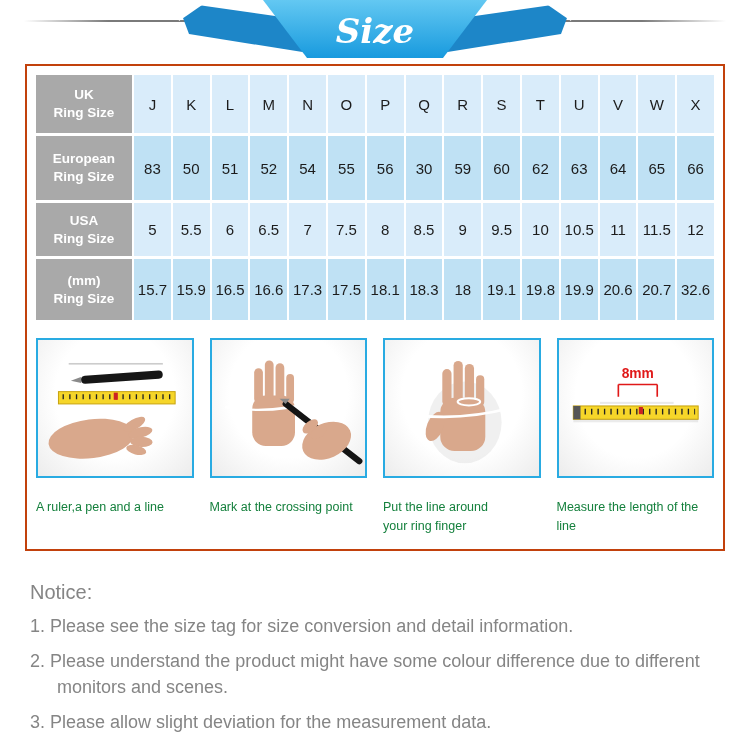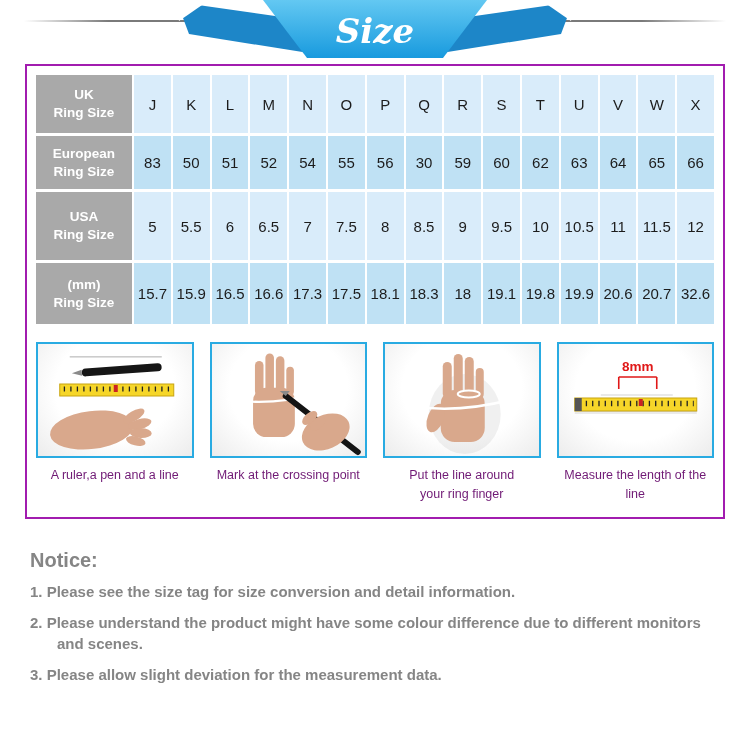--- a/index.html
+++ b/index.html
@@ -6,51 +6,51 @@
   html,body { width:750px; height:750px; background:#fff; overflow:hidden;
     font-family:"Liberation Sans", sans-serif; }
 
   
   .banner-area { position:relative; height:62px; }
   .hr-line { position:absolute; top:20px; left:24px; right:24px; height:2px;
     background:linear-gradient(to right, rgba(130,130,130,0), #7a7a7a 12%, #7a7a7a 88%, rgba(130,130,130,0)); }
   .ribbon-svg { position:absolute; left:50%; transform:translateX(-50%); top:0; }
 
   
-  .size-panel { width:700px; margin:2px auto 0; border:2px solid #a21caf;
+  .size-panel { width:700px; margin:2px auto 0; border:2px solid #c2410c;
     background:#fff; padding:9px 9px 12px; }
 
   
   .t-row { display:grid; grid-template-columns:96px repeat(15,1fr);
     column-gap:2px; margin-bottom:3px; }
   .t-row:nth-child(1){ height:58px; }
-  .t-row:nth-child(2){ height:53px;border-radius:15px; }
-  .t-row:nth-child(3){ height:68px;border-radius:17px; }
+  .t-row:nth-child(2){ height:64px;border-radius:15px; }
+  .t-row:nth-child(3){ height:53px;border-radius:17px; }
   .t-row:nth-child(4){ height:61px; margin-bottom:0; }
   .l-cell { background:#a9a9a9; color:#fff; font-weight:bold; font-size:13.5px;
     line-height:1.3; display:flex; flex-direction:column; align-items:center;
     justify-content:center; text-align:center; }
   .v-cell { display:flex; align-items:center; justify-content:center;
     font-size:15px; color:#1c1c1c; }
   .t-row:nth-child(odd)  .v-cell { background:#d9ecfa; }
   .t-row:nth-child(even) .v-cell { background:#bfe1f4; }
 
   
   .steps { display:grid; grid-template-columns:repeat(4,1fr); column-gap:16px;
     margin-top:18px; }
-  .photo { height:116px; border:2px solid #29abe2;
+  .photo { height:140px; border:2px solid #29abe2;
     background:radial-gradient(ellipse at 50% 40%, #ffffff 55%, #ececec 100%); }
   .photo svg { width:100%; height:100%; display:block; }
-  .caption { margin-top:8px; font-size:12.5px; color:#701a75; text-align:center;
+  .caption { margin-top:20px; font-size:12.5px; color:#15803d; text-align:left;
     line-height:1.55; }
 
   
-  .notice { margin:30px 24px 0 30px; color:#858585;font-weight:bold; }
+  .notice { margin:30px 24px 0 30px; color:#858585; }
   .notice-heading { font-size:20px; margin-bottom:9px; }
-  .notice-item { font-size:15px; line-height:1.45; margin-bottom:9px;
+  .notice-item { font-size:18px; line-height:1.45; margin-bottom:9px;
     padding-left:27px; text-indent:-27px; }
 </style>
 </head>
 <body>
 
 <div class="banner-area">
   <div class="hr-line"></div>
   <svg class="ribbon-svg" width="400" height="64" viewBox="0 0 400 64">
     <defs>
       <linearGradient id="rib" x1="0" y1="0" x2="0" y2="1">

